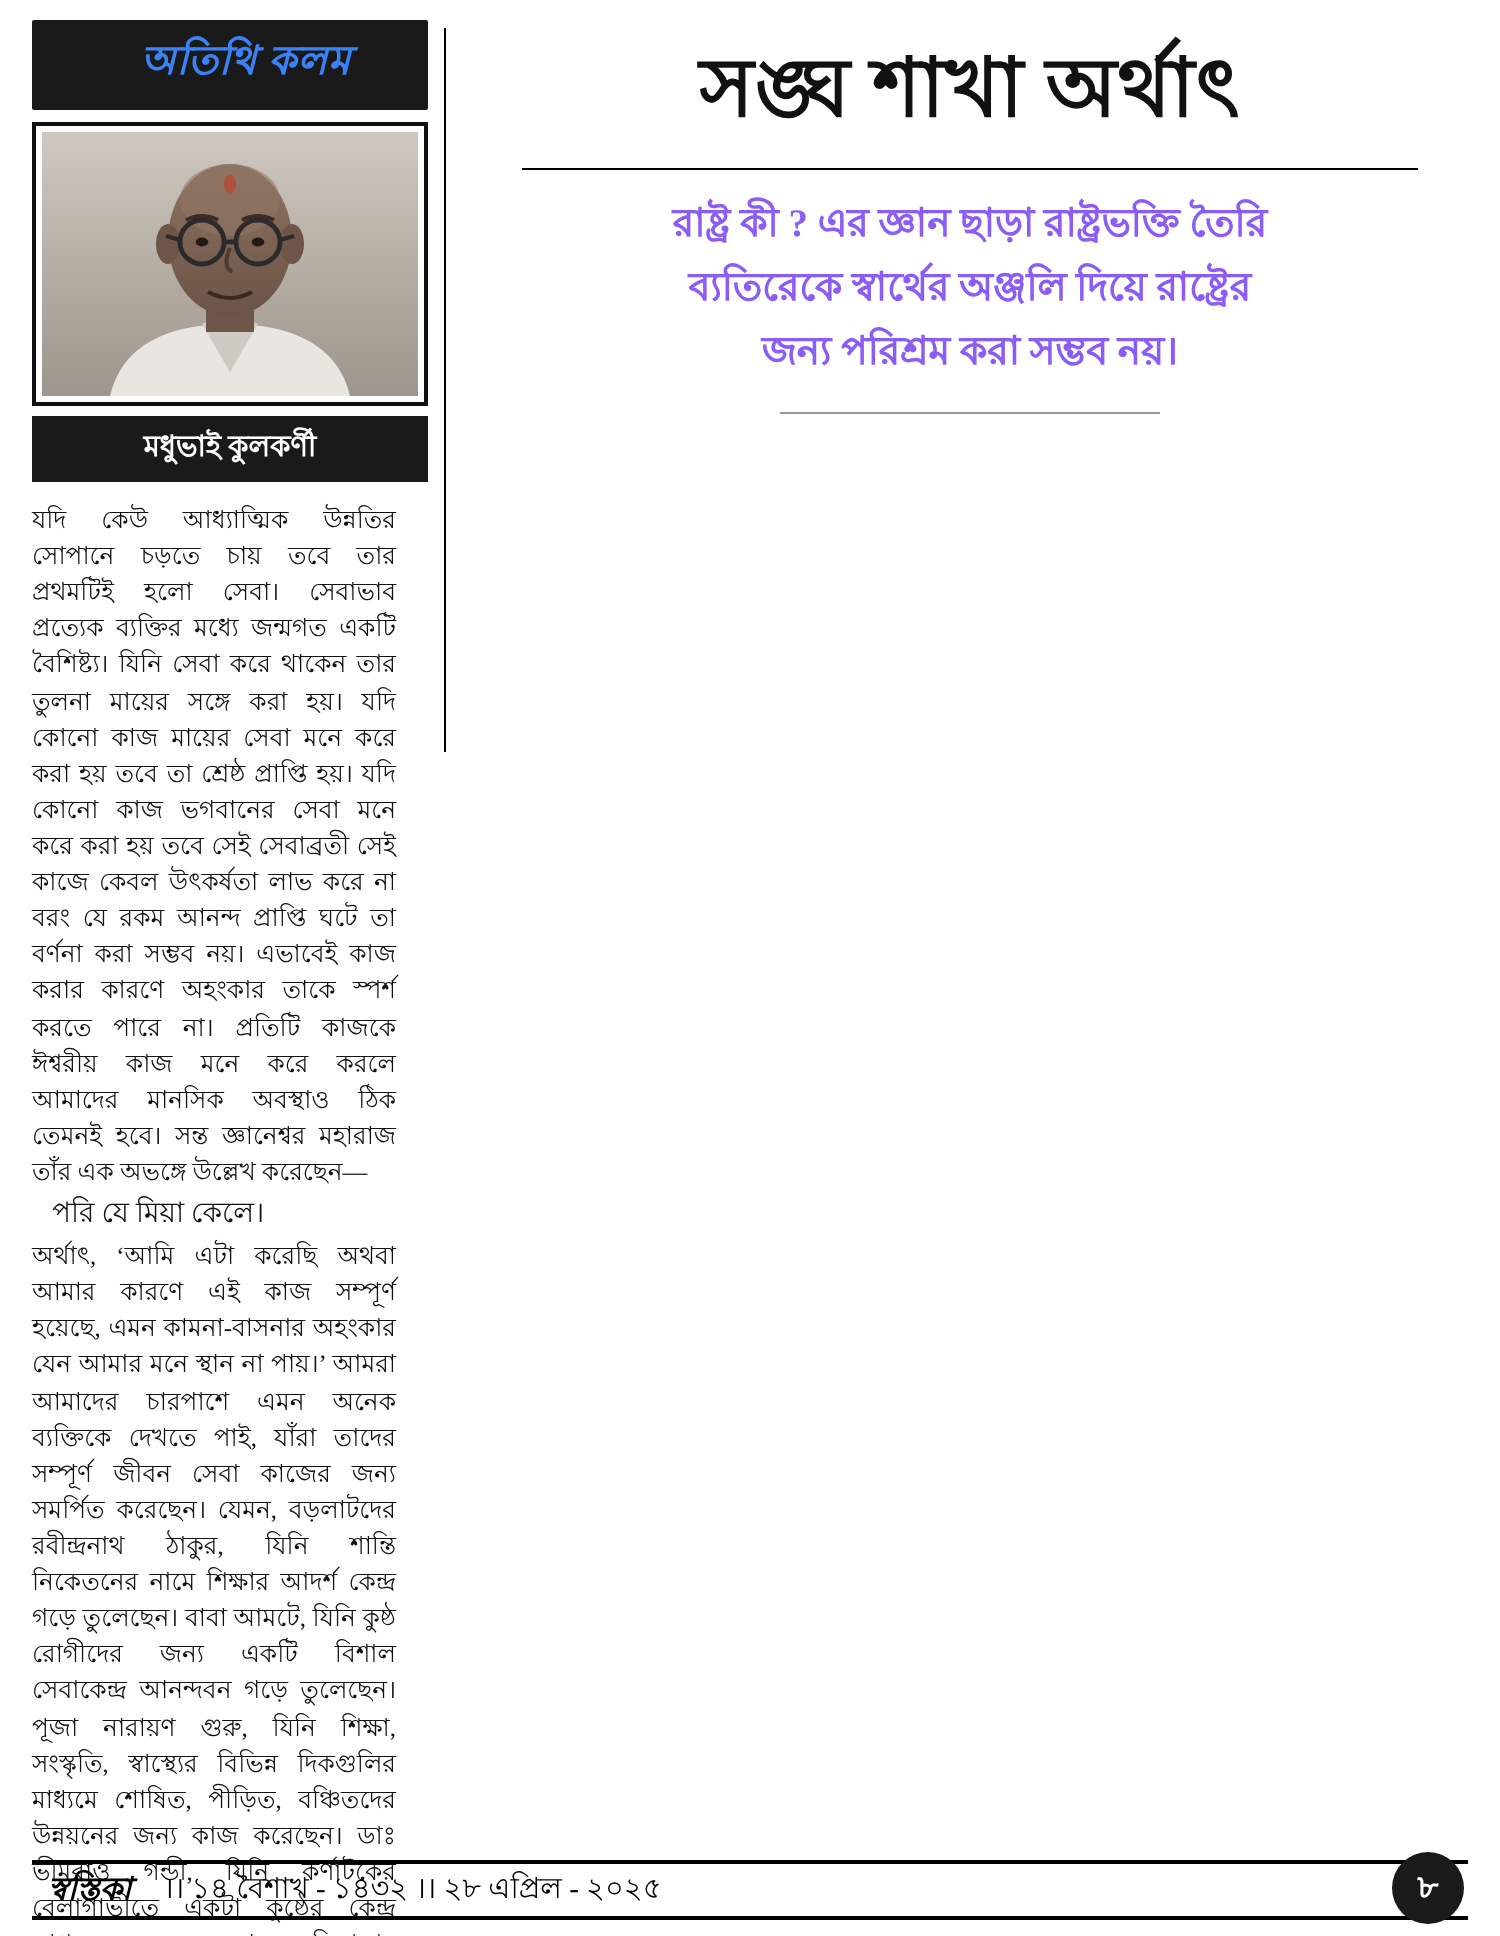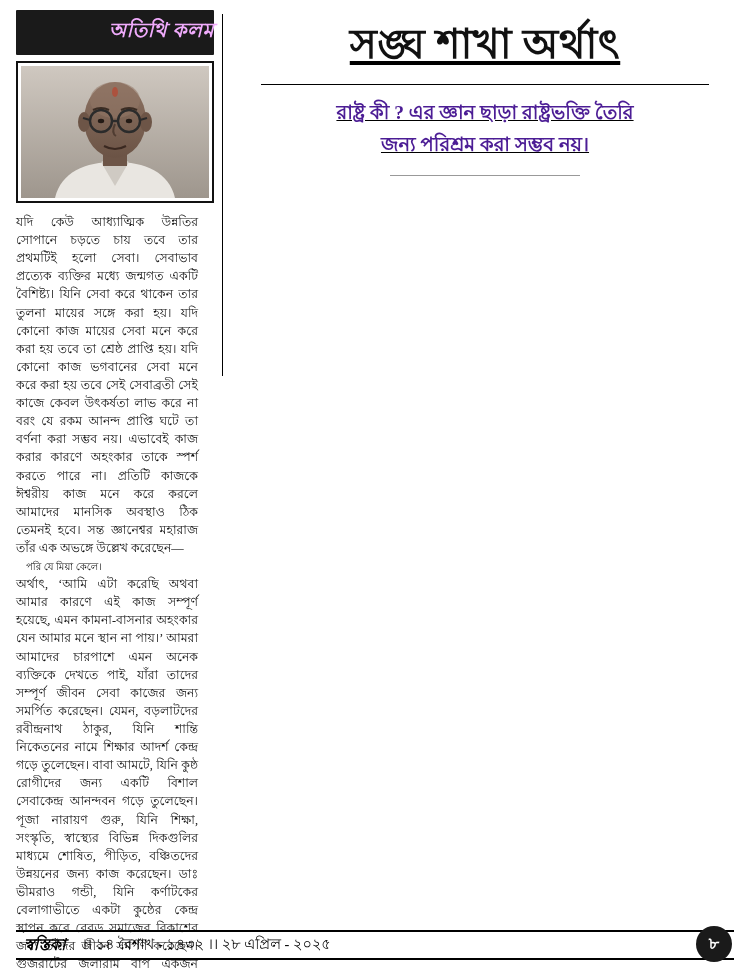--- a/index.html
+++ b/index.html
@@ -32,38 +32,37 @@
   .left-col {
     width: 208px;
     flex: 0 0 208px;
     padding-right: 10px;
     box-sizing: border-box;
   }
   .right-col {
     flex: 1 1 auto;
     padding-left: 12px;
     box-sizing: border-box;
-    text-decoration: underline;
   }
 
   
   .top-rule {
     position: absolute;
     left: 222px;
     top: 14px;
     width: 1px;
     height: 362px;
     background: #000;
   }
 
   
   .guest-banner {
     background: #1a1a1a;
-    color: #f0abfc;
-    text-align: right;
+    color: #3b82f6;
+    text-align: center;
     padding: 5px 0 7px 16px;
     font-size: 20px;
     font-weight: bold;
     letter-spacing: 0.5px;
     font-style: italic;
     border-radius: 1px;
   }
   .portrait-frame {
     margin-top: 6px;
     border: 2px solid #111;
@@ -103,21 +102,21 @@
 
   .hl-rule {
     width: 90%;
     margin: 16px auto 12px auto;
     border: 0;
     border-top: 1px solid #000;
   }
 
   .pullquote {
     text-align: center;
-    color: #4c1d95;
+    color: #8b5cf6;
     font-weight: bold;
     font-size: 19.5px;
     line-height: 1.62;
     padding: 0 6px;
   }
   .pq-rule {
     width: 38%;
     margin: 14px auto 0 auto;
     border: 0;
     border-top: 1px solid #999;
@@ -128,21 +127,21 @@
     margin-top: 10px;
     font-size: 12.4px;
     line-height: 1.46;
     text-align: justify;
     color: #111;
   }
   .left-body p { margin: 0 16px 2px 0; text-indent: 0; }
   .verse {
     margin: 1px 0 1px 0;
     padding-left: 10px;
-    font-size: 10px;
+    font-size: 14px;
     line-height: 1.5;
   }
   .verse div { margin: 0; }
 
   
   .footer {
     position: absolute;
     left: 0;
     bottom: 0;
     width: 750px;
@@ -240,37 +239,39 @@
 
             <path d="M 100 58 q -4 9 1 12" stroke="#4f3c31" stroke-width="2" fill="none"></path>
 
             <path d="M 89 80 q 11 6 22 0" stroke="#3a2820" stroke-width="2" fill="none"></path>
 
             <ellipse cx="100" cy="26" rx="3" ry="5" fill="#b9452f" opacity="0.7"></ellipse>
           </svg>
         </div>
       </div>
 
+      <div class="name-plate">মধুভাই কুলকর্ণী</div>
 
       <div class="left-body">
         <p>যদি কেউ আধ্যাত্মিক উন্নতির সোপানে চড়তে চায় তবে তার প্রথমটিই হলো সেবা। সেবাভাব প্রত্যেক ব্যক্তির মধ্যে জন্মগত একটি বৈশিষ্ট্য। যিনি সেবা করে থাকেন তার তুলনা মায়ের সঙ্গে করা হয়। যদি কোনো কাজ মায়ের সেবা মনে করে করা হয় তবে তা শ্রেষ্ঠ প্রাপ্তি হয়। যদি কোনো কাজ ভগবানের সেবা মনে করে করা হয় তবে সেই সেবাব্রতী সেই কাজে কেবল উৎকর্ষতা লাভ করে না বরং যে রকম আনন্দ প্রাপ্তি ঘটে তা বর্ণনা করা সম্ভব নয়। এভাবেই কাজ করার কারণে অহংকার তাকে স্পর্শ করতে পারে না। প্রতিটি কাজকে ঈশ্বরীয় কাজ মনে করে করলে আমাদের মানসিক অবস্থাও ঠিক তেমনই হবে। সন্ত জ্ঞানেশ্বর মহারাজ তাঁর এক অভঙ্গে উল্লেখ করেছেন—</p>
         <div class="verse">
           <div>পরি যে মিয়া কেলে।</div>
         </div>
         <p>অর্থাৎ, ‘আমি এটা করেছি অথবা আমার কারণে এই কাজ সম্পূর্ণ হয়েছে, এমন কামনা-বাসনার অহংকার যেন আমার মনে স্থান না পায়।’ আমরা আমাদের চারপাশে এমন অনেক ব্যক্তিকে দেখতে পাই, যাঁরা তাদের সম্পূর্ণ জীবন সেবা কাজের জন্য সমর্পিত করেছেন। যেমন, বড়লাটদের রবীন্দ্রনাথ ঠাকুর, যিনি শান্তি নিকেতনের নামে শিক্ষার আদর্শ কেন্দ্র গড়ে তুলেছেন। বাবা আমটে, যিনি কুষ্ঠ রোগীদের জন্য একটি বিশাল সেবাকেন্দ্র আনন্দবন গড়ে তুলেছেন। পূজা নারায়ণ গুরু, যিনি শিক্ষা, সংস্কৃতি, স্বাস্থ্যের বিভিন্ন দিকগুলির মাধ্যমে শোষিত, পীড়িত, বঞ্চিতদের উন্নয়নের জন্য কাজ করেছেন। ডাঃ ভীমরাও গন্ডী, যিনি কর্ণাটকের বেলাগাভীতে একটা কুষ্ঠের কেন্দ্র স্থাপন করে বেরড সমাজের বিকাশের জন্য তাঁদের জীবন সমর্পণ করেছেন। গুজরাটের জলারাম বাপু একজন দুরদৃষ্টিসম্পন্ন সন্ত ছিলেন। তাঁর আশ্রমে অখণ্ড ভাণ্ডারা চলে। দেশের প্রতিটি স্থানেই এমন</p>
       </div>
     </div>
 
     <div class="right-col">
       <h1 class="headline">
         <span class="l1">সঙ্ঘ শাখা অর্থাৎ</span>
       </h1>
       <hr class="hl-rule">
       <div class="pullquote">
         <div>রাষ্ট্র কী ? এর জ্ঞান ছাড়া রাষ্ট্রভক্তি তৈরি</div>
+        <div>ব্যতিরেকে স্বার্থের অঞ্জলি দিয়ে রাষ্ট্রের</div>
         <div>জন্য পরিশ্রম করা সম্ভব নয়।</div>
       </div>
       <hr class="pq-rule">
     </div>
   </div>
 
   <div class="footer">
     <div class="footer-bar">
       <span class="footer-title">স্বস্তিকা</span>
       <span class="footer-meta">।।  ১৪ বৈশাখ - ১৪৩২ ।।  ২৮ এপ্রিল - ২০২৫</span>

